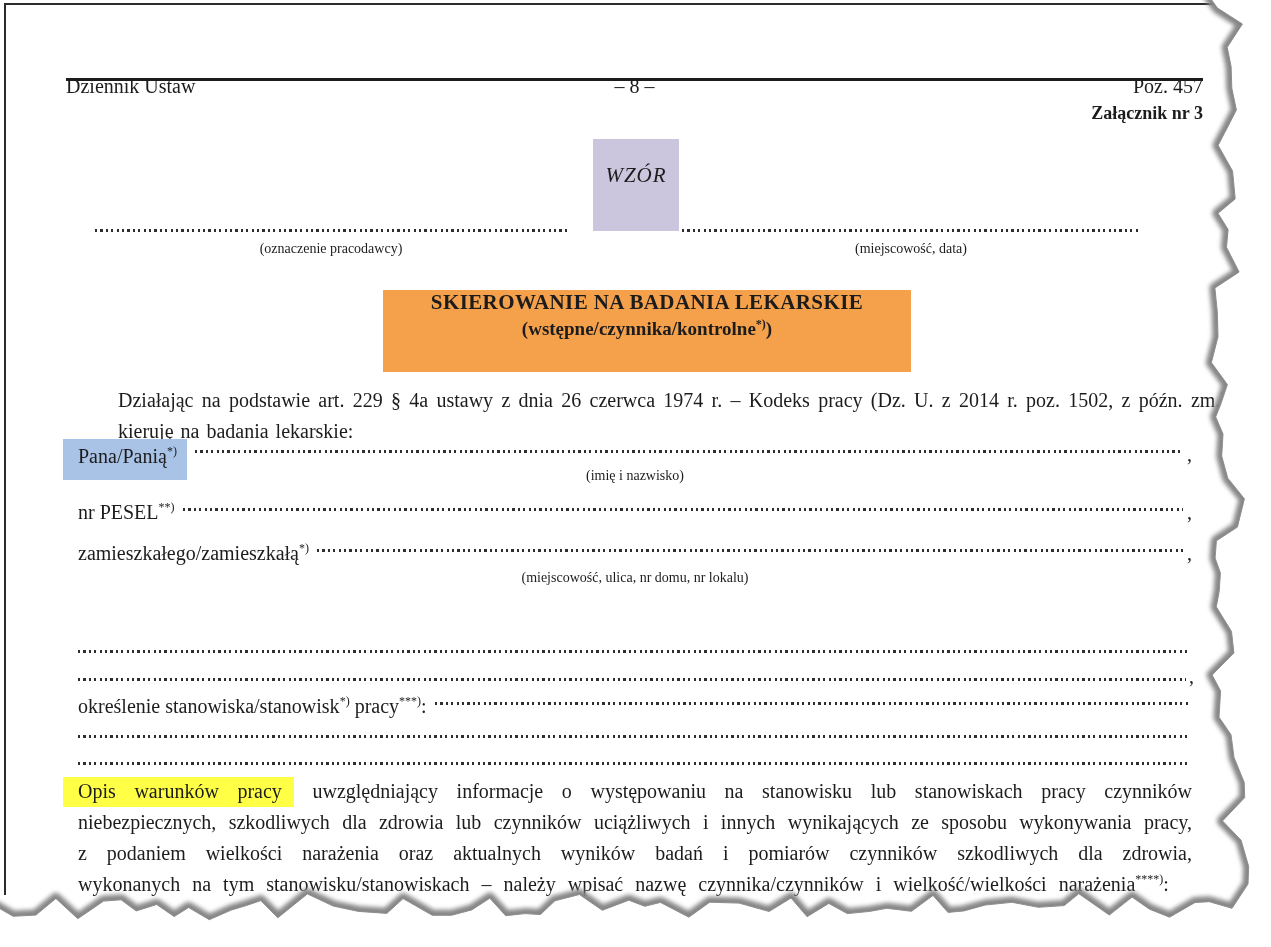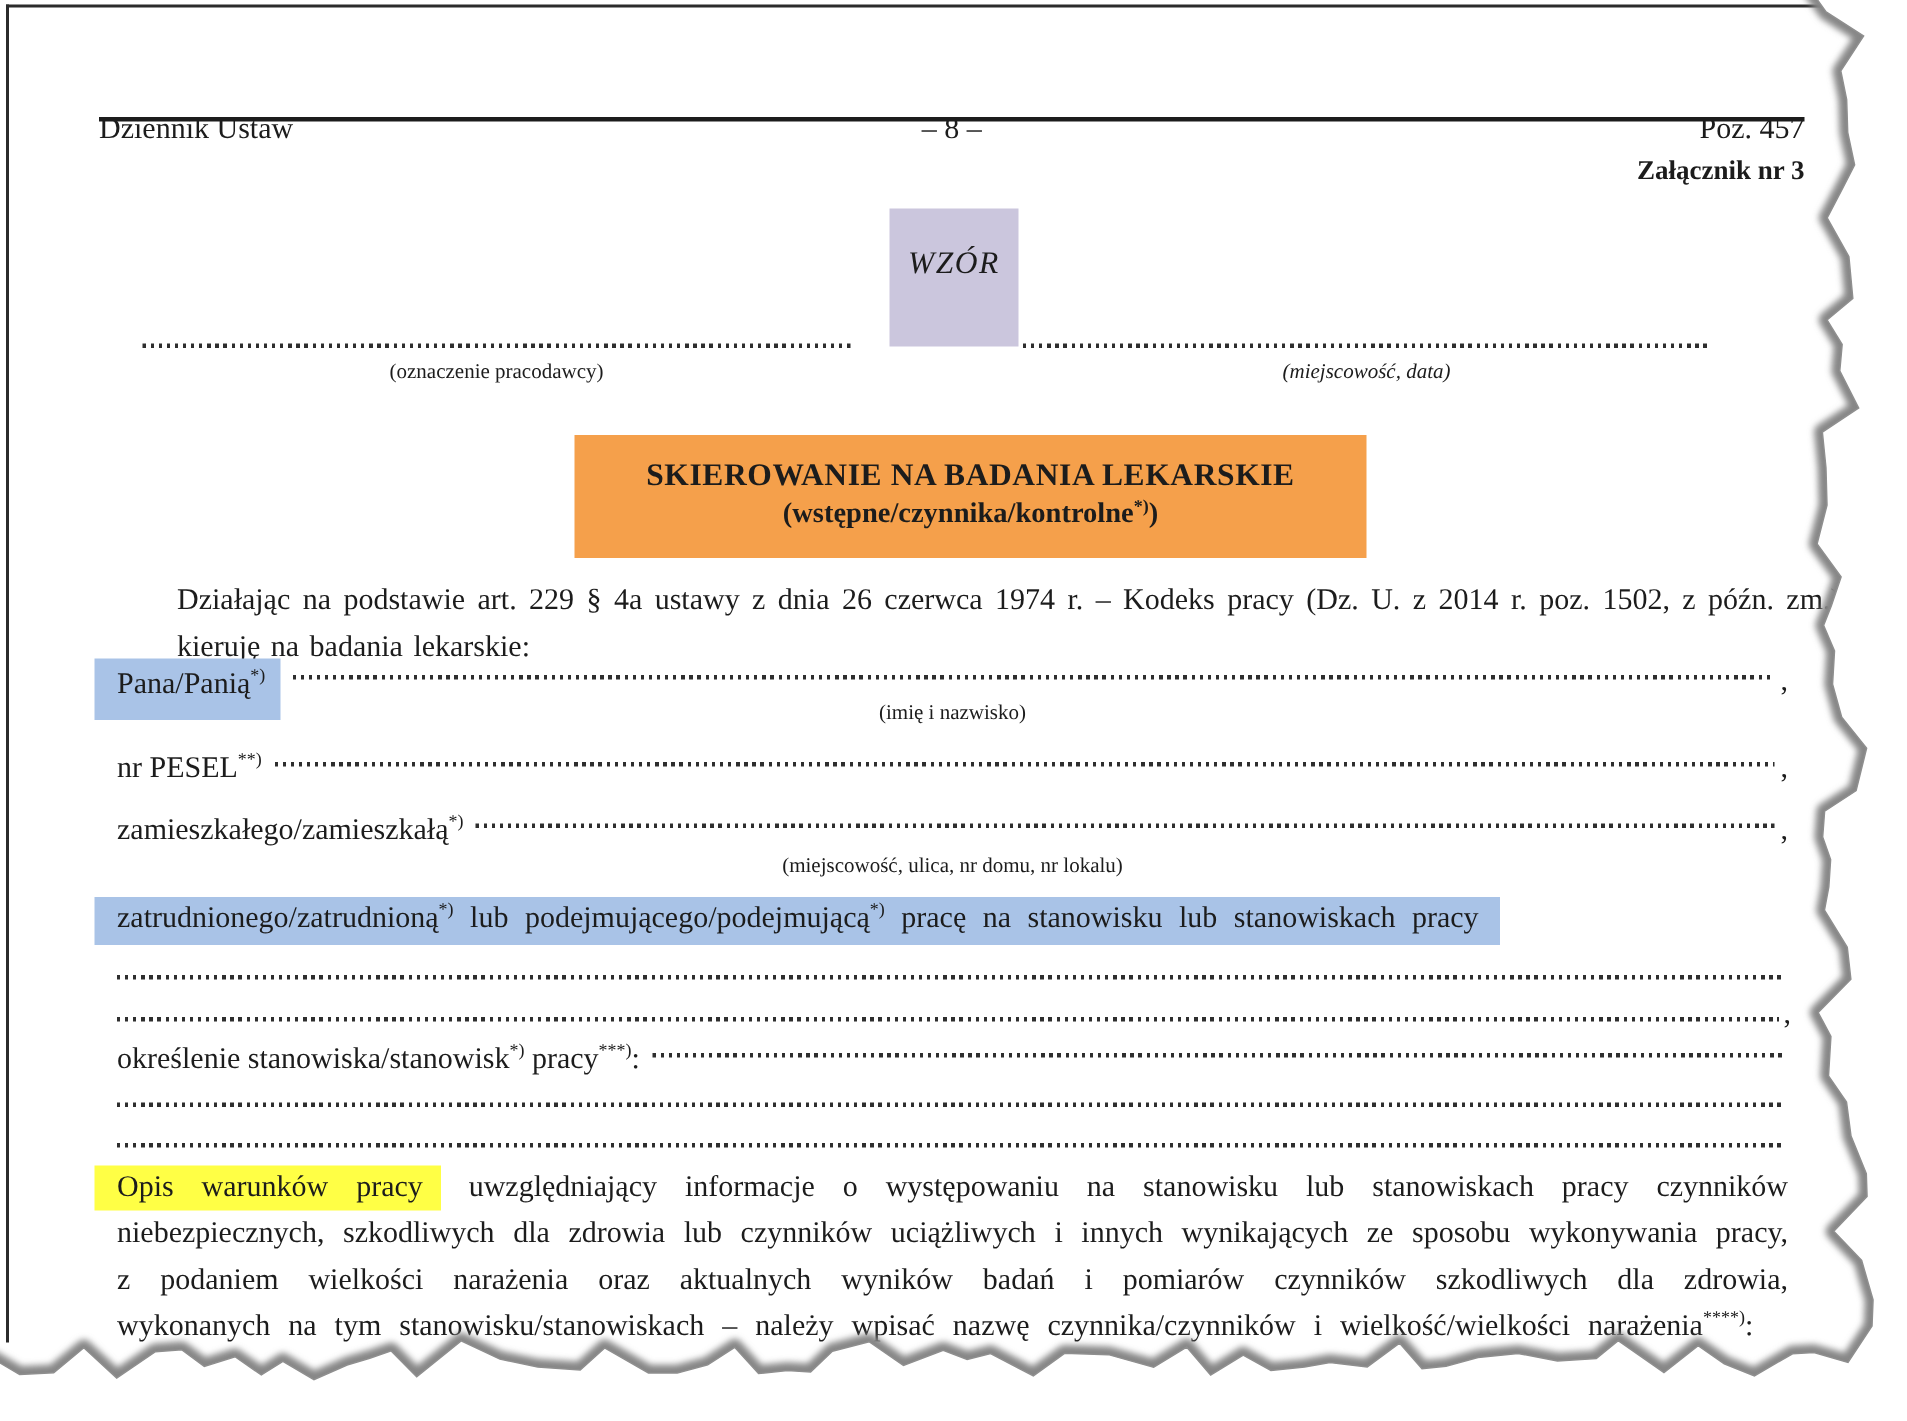--- a/index.html
+++ b/index.html
@@ -35,21 +35,21 @@
 
   
   .dots-bg{background-image:repeating-linear-gradient(to right,#2e2e2e 0 2.2px,transparent 2.2px 5.4px);}
   .dotline{position:absolute;height:3px;}
 
   
   .cap{position:absolute;font-size:14px;text-align:center;}
 
   
   .title-box{position:absolute;left:383px;top:290px;width:528px;height:82px;background:var(--highlight-orange);text-align:center;}
-  .title-l1{margin-top:14px;font-size:21px;font-weight:bold;letter-spacing:.4px;}
+  .title-l1{margin-top:0;font-size:21px;font-weight:bold;letter-spacing:.4px;}
   .title-l2{margin-top:3px;font-size:19px;font-weight:bold;}
   .title-l2 .sup{font-size:12px;top:-7px;}
 
   .para{position:absolute;left:78px;width:1114px;font-size:20px;line-height:31px;text-align:justify;}
   .intro{top:385px;word-spacing:2px;margin-left:40px;}
 
   .sup{font-size:12px;position:relative;top:-8px;line-height:0;}
 
   
   .field-row{position:absolute;display:flex;align-items:center;font-size:20px;line-height:24px;}
@@ -91,21 +91,21 @@
 
   <div class="attachment">Załącznik nr 3</div>
 
   <div class="wzor-box">
     <span class="wzor-text">WZÓR</span>
   </div>
 
   <div class="dotline dots-bg" style="left:95px;top:229px;width:472px;"></div>
   <div class="dotline dots-bg" style="left:682px;top:229px;width:458px;"></div>
   <div class="cap" style="left:95px;top:241px;width:472px;">(oznaczenie pracodawcy)</div>
-  <div class="cap" style="left:682px;top:241px;width:458px;font-style:italic;">(miejscowość, data)</div>
+  <div class="cap" style="left:682px;top:241px;width:458px;">(miejscowość, data)</div>
 
   <div class="title-box">
     <div class="title-l1">SKIEROWANIE NA BADANIA LEKARSKIE</div>
     <div class="title-l2"><span>(wstępne/czynnika/kontrolne</span><span class="sup">*)</span><span>)</span></div>
   </div>
 
   <div class="para intro">Działając na podstawie art. 229 § 4a ustawy z dnia 26 czerwca 1974 r. – Kodeks pracy (Dz. U. z 2014 r. poz. 1502, z późn. zm.), kieruję na badania lekarskie:</div>
 
   <div class="field-row row-name">
     <span class="hl-pill"><span>Pana/Panią</span><span class="sup">*)</span></span>
@@ -120,21 +120,20 @@
     <span class="row-comma">,</span>
   </div>
 
   <div class="field-row row-address">
     <span><span>zamieszkałego/zamieszkałą</span><span class="sup">*)</span></span>
     <span class="dots dots-bg"></span>
     <span class="row-comma">,</span>
   </div>
   <div class="cap" style="left:78px;top:570px;width:1114px;">(miejscowość, ulica, nr domu, nr lokalu)</div>
 
-  <div class="hl-line"><span>zatrudnionego/zatrudnioną</span><span class="sup">*)</span><span> lub podejmującego/podejmującą</span><span class="sup">*)</span><span> pracę na stanowisku lub stanowiskach pracy</span></div>
 
   <div class="dotline dots-bg" style="left:78px;top:650px;width:1112px;"></div>
   <div class="dotline dots-bg" style="left:78px;top:678px;width:1108px;"></div>
   <span class="abs-comma" style="left:1189px;top:665px;">,</span>
 
   <div class="field-row row-position">
     <span><span>określenie stanowiska/stanowisk</span><span class="sup">*)</span><span> pracy</span><span class="sup">***)</span><span>:</span></span>
     <span class="dots dots-bg"></span>
   </div>
 

